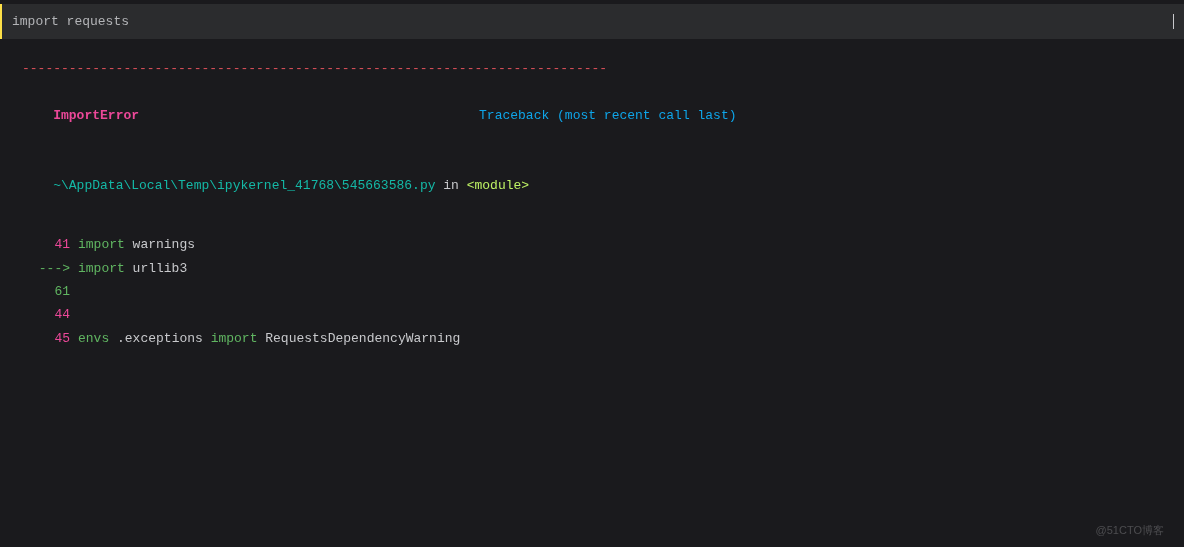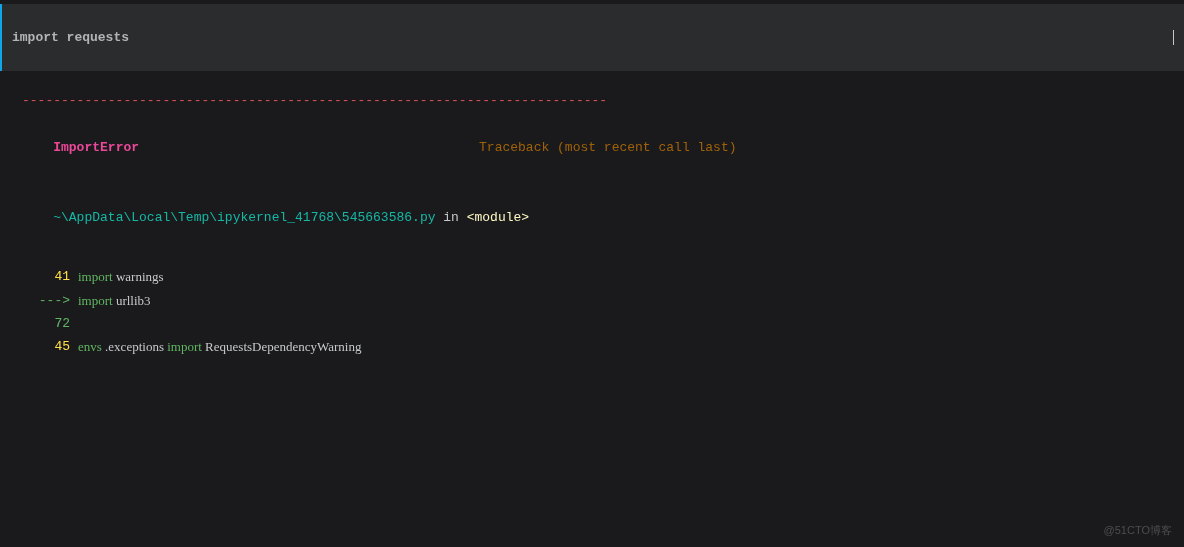--- a/index.html
+++ b/index.html
@@ -6,26 +6,25 @@
     body {
       background: #1a1a1d;
       font-family: 'Consolas', 'Monaco', 'Courier New', monospace;
       font-size: 13px;
       line-height: 1.8;
       color: #c8c9cc;
       overflow-x: hidden;
     }
     .input-cell {
       background: #2b2c2e;
-      border-left: 2px solid #0ea5e9;
-      padding: 22px 10px;
+      border-left: 2px solid #fde047;
+      padding: 6px 10px;
       margin: 4px 0 8px 0;
       display: flex;
       align-items: center;
-      font-weight: bold;
     }
     .input-content {
       background: transparent;
       border: none;
       color: #b3b4b7;
       font-family: inherit;
       font-size: 13px;
       flex: 1;
       outline: none;
     }
@@ -36,38 +35,38 @@
       background: #c8c9cc;
       vertical-align: middle;
       margin-left: 0px;
     }
     .output {
       padding: 10px 22px 14px 22px;
     }
     .line { white-space: pre; }
     .red-dashes { color: #e0525b; }
     .err-name { color: #ec4899; font-weight: bold; }
-    .traceback-label { color: #a16207; text-align: right; }
+    .traceback-label { color: #0ea5e9; text-align: right; }
     .path-cyan { color: #14b8a6; }
-    .module-teal { color: #fef9c3; }
+    .module-teal { color: #bef264; }
     .arrow-green { color: #60b561; }
     .kw-import { color: #60b561; }
     .watermark {
       position: fixed;
       bottom: 6px;
-      right: 12px;
+      right: 20px;
       color: #4d4d50;
       font-size: 11px;
       font-family: sans-serif;
     }
     .gap { height: 12px; }
     .tb-row { display: flex; }
-    .tb-margin { width: 56px; flex-shrink: 0; color:#fde047; text-align:right; padding-right:8px;}
+    .tb-margin { width: 56px; flex-shrink: 0; color:#ec4899; text-align:right; padding-right:8px;}
     .tb-margin.arrow { color:#60b561; }
-    .tb-body { flex: 1; white-space: pre; font-family: Liberation Serif, serif; }
+    .tb-body { flex: 1; white-space: pre; }
     .spacer-err { display:inline-block; width: 340px; }
   </style>
 </head>
 <body>
 
 <div class="input-cell">
   <span class="input-content"><span>import requests</span></span>
     <span class="cursor"></span>
 </div>
 
@@ -83,22 +82,26 @@
     <span class="path-cyan">~\AppData\Local\Temp\ipykernel_41768\545663586.py</span><span> in </span><span class="module-teal">&lt;module&gt;</span>
   </div>
 
   <div class="gap"></div>
 
   <div class="tb-row">
       <span class="tb-margin">41</span>
       <span class="tb-body"><span class="kw-import">import</span><span> warnings</span></span>
     </div>
   <div class="tb-row">
-      <span class="tb-margin arrow"><span>---&gt; </span><span>72</span></span>
+      <span class="tb-margin arrow"><span>---&gt; </span><span>61</span></span>
       <span class="tb-body"><span class="kw-import">import</span><span> urllib3</span></span>
+    </div>
+  <div class="tb-row">
+      <span class="tb-margin">44</span>
+      <span class="tb-body"> </span>
     </div>
   <div class="tb-row">
       <span class="tb-margin">45</span>
       <span class="tb-body"><span class="kw-import">envs</span><span> .exceptions </span><span class="kw-import">import</span><span> RequestsDependencyWarning</span></span>
     </div>
 
   <div class="gap"></div>
 
   <div class="line">
     

